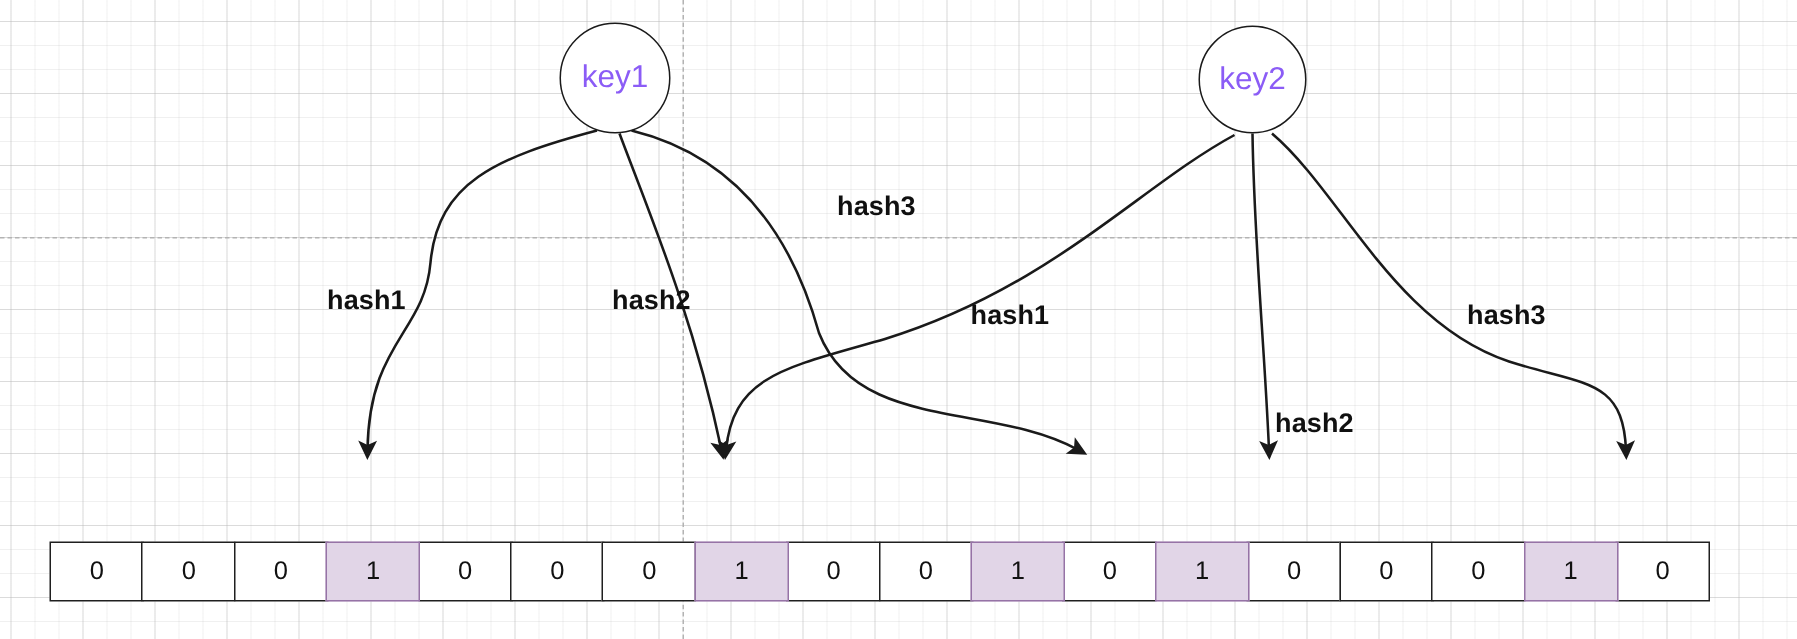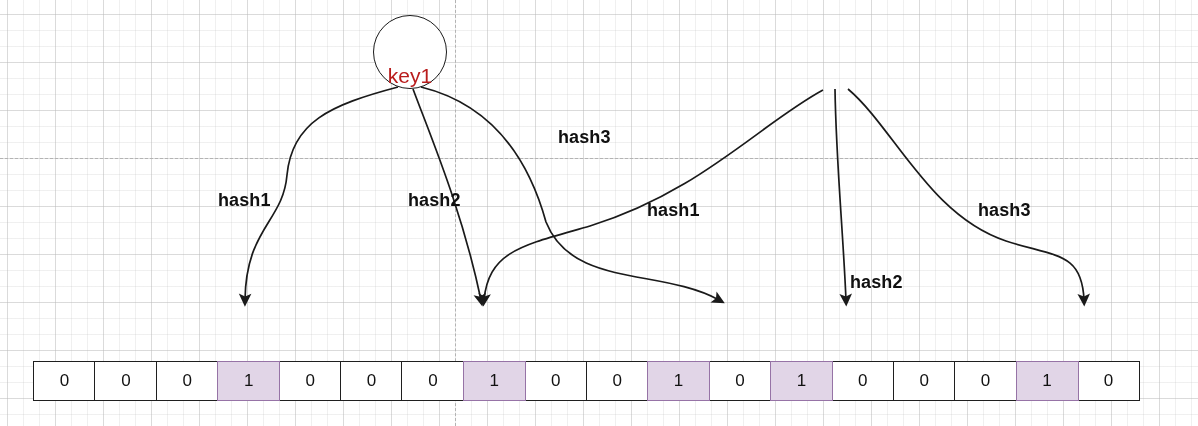--- a/index.html
+++ b/index.html
@@ -44,24 +44,24 @@
     height: 426px;
     overflow: visible;
     pointer-events: none;
   }
   .node-circle {
     position: absolute;
     border: 1.6px solid #1a1a1a;
     border-radius: 50%;
     background: #ffffff;
     display: flex;
-    align-items: flex-end;
+    align-items: center;
     justify-content: center;
     font-size: 21px;
-    color: #b91c1c;
+    color: #8b5cf6;
     box-sizing: border-box;
   }
   .hash-label {
     position: absolute;
     font-size: 18px;
     font-weight: bold;
     color: #101010;
     white-space: nowrap;
     letter-spacing: 0.1px;
   }
@@ -118,20 +118,23 @@
       <path d="M 835,89 C 836,160 843,230 846,300" marker-end="url(#arrowhead)"></path>
 
       <path d="M 848,89 C 894,128 930,216 1006,241 C 1056,257 1082,252 1084,300" marker-end="url(#arrowhead)"></path>
     </g>
   </svg>
 
   <div class="node-circle" style="left:373px; top:15px; width:74px; height:74px;">
     <span>key1</span>
   </div>
 
+  <div class="node-circle" style="left:799px; top:17px; width:72px; height:72px;">
+    <span>key2</span>
+  </div>
 
   <div class="hash-label" style="left:218px; top:190px;">hash1</div>
   <div class="hash-label" style="left:408px; top:190px;">hash2</div>
   <div class="hash-label" style="left:558px; top:127px;">hash3</div>
   <div class="hash-label" style="left:647px; top:200px;">hash1</div>
   <div class="hash-label" style="left:850px; top:272px;">hash2</div>
   <div class="hash-label" style="left:978px; top:200px;">hash3</div>
 
   <div class="bit-array" id="bit-array" style="left:33px; top:361px;">
       <div class="bit-cell" style="width: 63px; height: 40px;">

